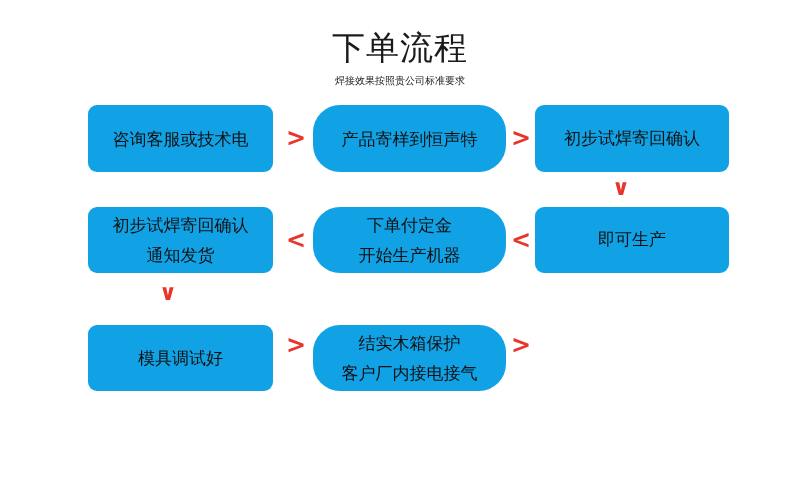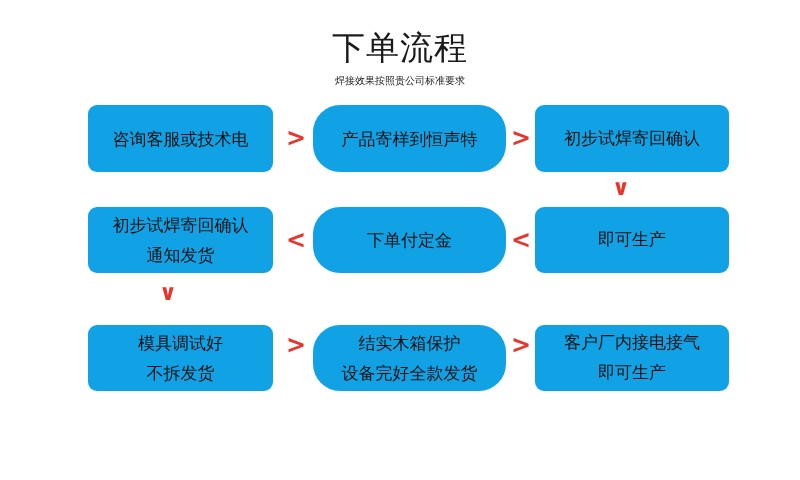--- a/index.html
+++ b/index.html
@@ -143,42 +143,38 @@
 
   <div class="node row2 col1 two-line">
     <div class="line">初步试焊寄回确认</div>
     <div class="line">通知发货</div>
   </div>
 
   <div class="arrow arrow-h conn-r2-a">&lt;</div>
 
   <div class="node row2 col2 two-line">
     <div class="line">下单付定金</div>
+    <div class="line">开始生产机器</div>
   </div>
 
   <div class="arrow arrow-h conn-r2-b">&lt;</div>
 
   <div class="node row2 col3">
     <div class="line">即可生产</div>
   </div>
 
   <div class="arrow arrow-v conn-v-left">∨</div>
 
   <div class="node row3 col1 two-line">
     <div class="line">模具调试好</div>
-    <div class="line">不拆发货</div>
   </div>
 
   <div class="arrow arrow-h conn-r3-a">&gt;</div>
 
   <div class="node row3 col2 two-line">
     <div class="line">结实木箱保护</div>
-    <div class="line">设备完好全款发货</div>
+    <div class="line">客户厂内接电接气</div>
   </div>
 
   <div class="arrow arrow-h conn-r3-b">&gt;</div>
 
-  <div class="node row3 col3 two-line">
-    <div class="line">客户厂内接电接气</div>
-    <div class="line">即可生产</div>
-  </div>
 
 </div>
 
 </body></html>

